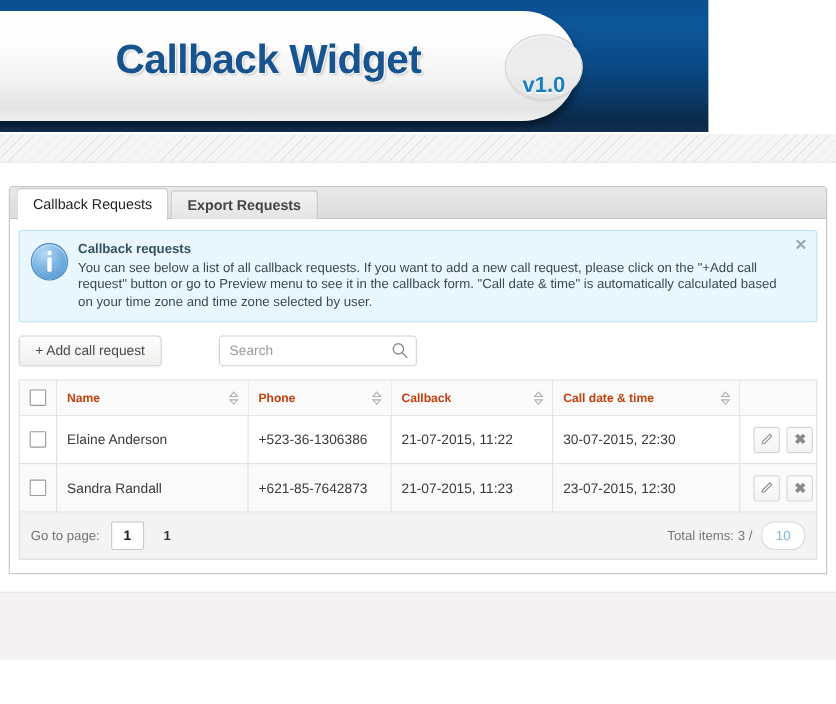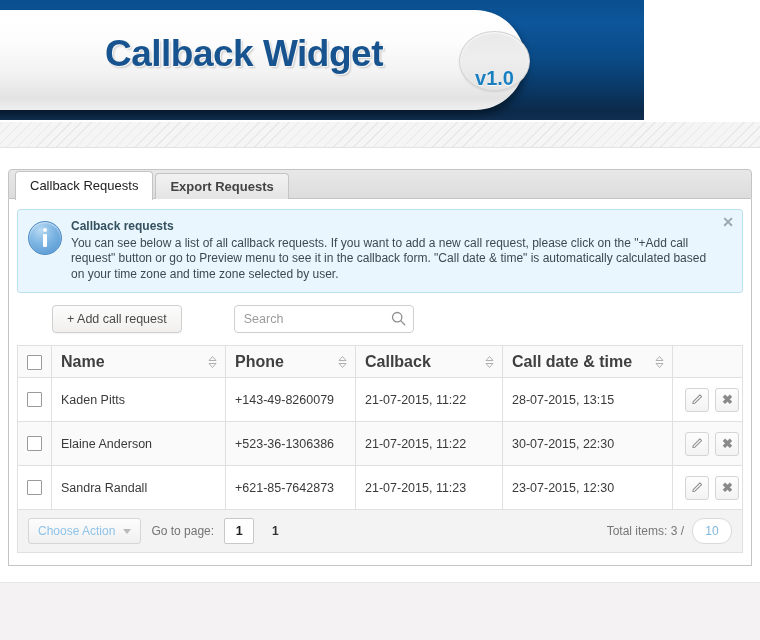--- a/index.html
+++ b/index.html
@@ -199,21 +199,20 @@
     height: 28px;
     padding: 0 14px;
     font-size: 12.5px;
     color: #4a4a4a;
     background: linear-gradient(to bottom, #fcfcfc, #f1f0ee);
     border: 1px solid #cfcfcf;
     border-radius: 4px;
     cursor: pointer;
     box-shadow: 0 1px 1px rgba(0,0,0,0.04);
     font-family: "Liberation Sans", sans-serif;
-    margin-left: 35px;
   }
   .search-wrap {
     position: relative;
     width: 180px;
     height: 28px;
     margin-left: 42px;
   }
   .search-wrap input {
     width: 100%;
     height: 28px;
@@ -248,24 +247,24 @@
   table.grid th, table.grid td {
     border: 1px solid #e0e0e0;
     text-align: left;
     vertical-align: middle;
     box-sizing: border-box;
   }
   table.grid thead th {
     height: 32px;
     background: #fafafa;
     font-weight: bold;
-    color: #404040;
+    color: #c2410c;
     padding: 0 9px;
     position: relative;
-    font-size: 16px;
+    font-size: 11px;
   }
   table.grid thead th.col-check { padding: 0; text-align: center; width: 34px; }
   table.grid tbody td { height: 44px; padding: 0 9px; color: #3a3a3a; background: #fff; }
   table.grid tbody tr:nth-child(even) td { background: #fafafa; }
   table.grid tbody td.col-check { padding: 0; text-align: center; }
   .chk {
     width: 13px; height: 13px;
     border: 1px solid #9a9a9a;
     background: #fff;
     display: inline-block;
@@ -466,39 +465,20 @@
             </svg>
           </th>
           <th></th>
         </tr>
       </thead>
       <tbody>
         <tr>
           <td class="col-check">
             <span class="chk"></span>
           </td>
-          <td>Kaden Pitts</td>
-          <td>+143-49-8260079</td>
-          <td>21-07-2015, 11:22</td>
-          <td>28-07-2015, 13:15</td>
-          <td class="act-cell">
-            <span class="icon-btn">
-              <svg width="13" height="13" viewBox="0 0 14 14">
-                <path d="M2 11.2 L2.4 9.2 L9.6 2 L11.4 3.8 L4.2 11 Z" fill="none" stroke="#8e8e8e" stroke-width="1.1" stroke-linejoin="round"></path>
-              </svg>
-            </span>
-            <span class="icon-btn del">
-              <span>✖</span>
-            </span>
-          </td>
-        </tr>
-        <tr>
-          <td class="col-check">
-            <span class="chk"></span>
-          </td>
           <td>Elaine Anderson</td>
           <td>+523-36-1306386</td>
           <td>21-07-2015, 11:22</td>
           <td>30-07-2015, 22:30</td>
           <td class="act-cell">
             <span class="icon-btn">
               <svg width="13" height="13" viewBox="0 0 14 14">
                 <path d="M2 11.2 L2.4 9.2 L9.6 2 L11.4 3.8 L4.2 11 Z" fill="none" stroke="#8e8e8e" stroke-width="1.1" stroke-linejoin="round"></path>
               </svg>
             </span>
@@ -523,24 +503,20 @@
             </span>
             <span class="icon-btn del">
               <span>✖</span>
             </span>
           </td>
         </tr>
       </tbody>
     </table>
 
     <div class="grid-footer">
-      <div class="choose-action">
-        <span>Choose Action</span>
-        <span class="caret-dn"></span>
-      </div>
       <span class="goto-label">Go to page:</span>
       <input class="page-input" type="text" value="1" style="">
       <span class="page-num">1</span>
       <div class="footer-right">
         <span class="total-label">Total items: 3 /</span>
         <span class="perpage-box">10</span>
       </div>
     </div>
 
   </div>

